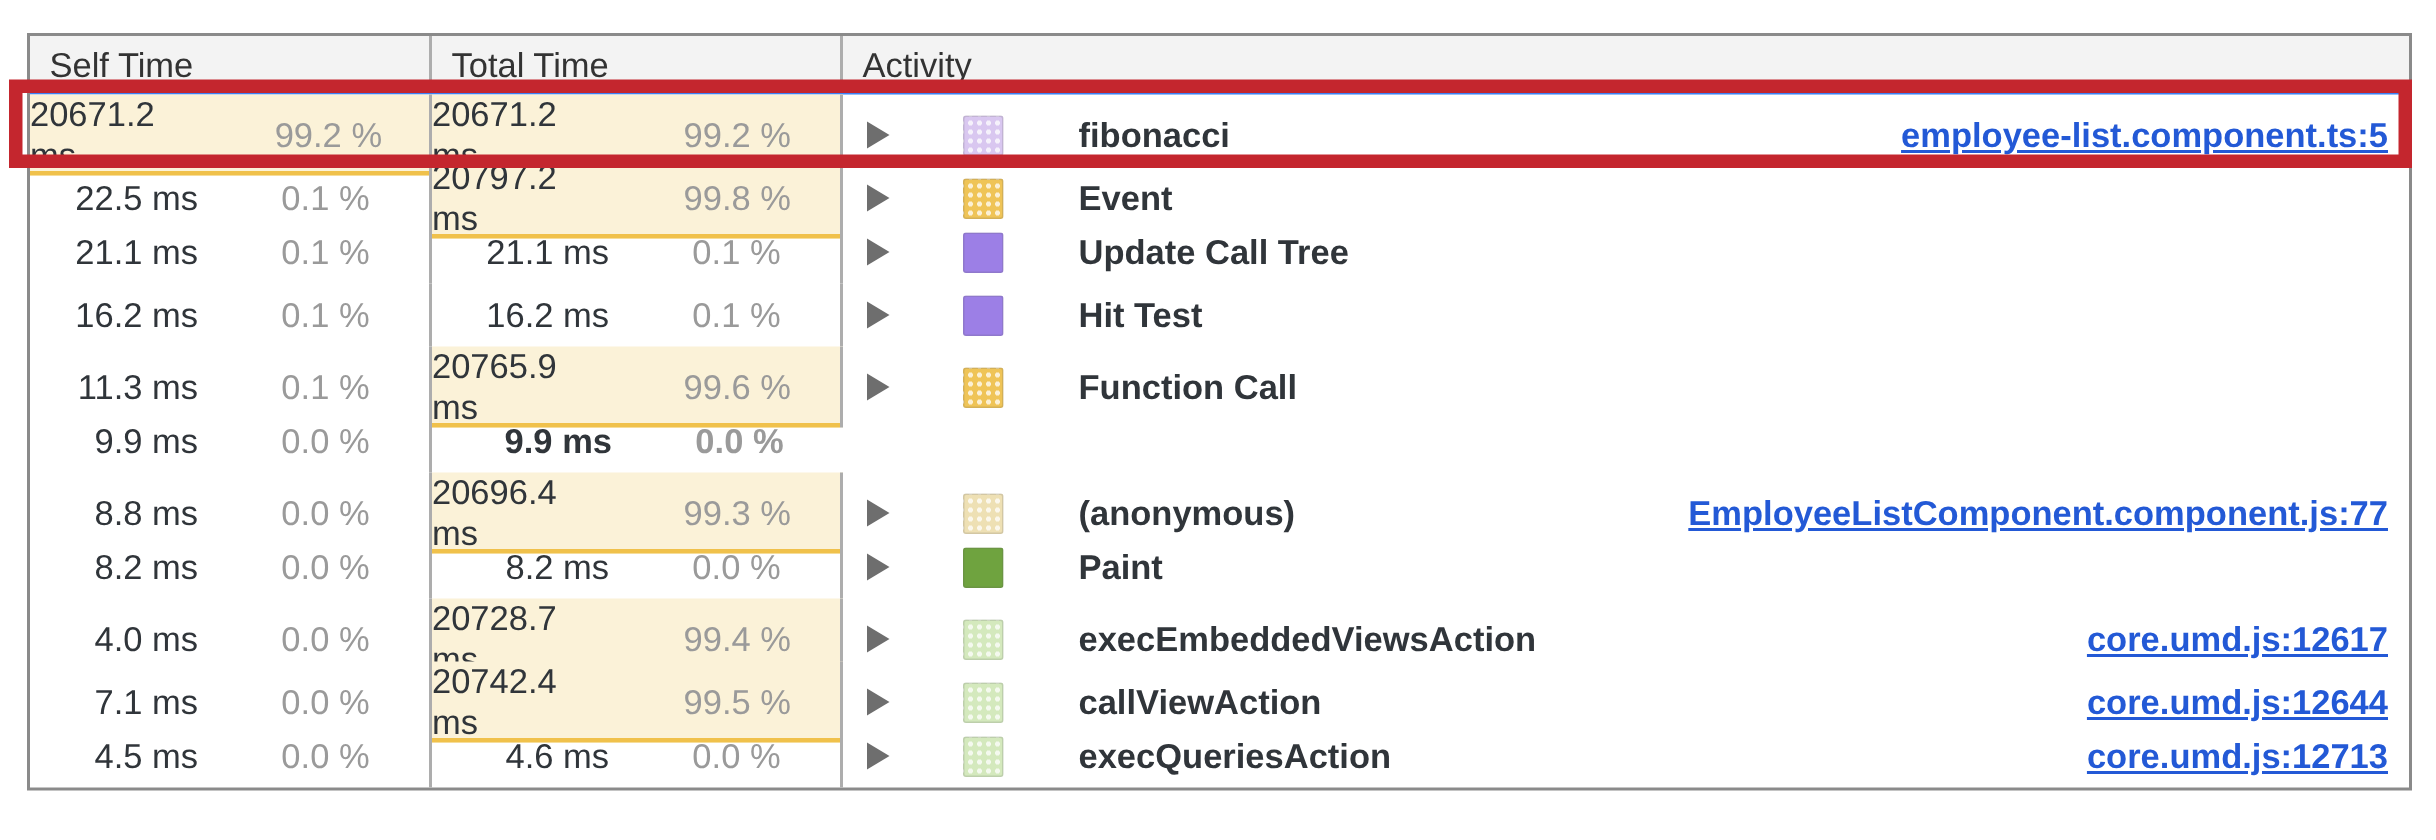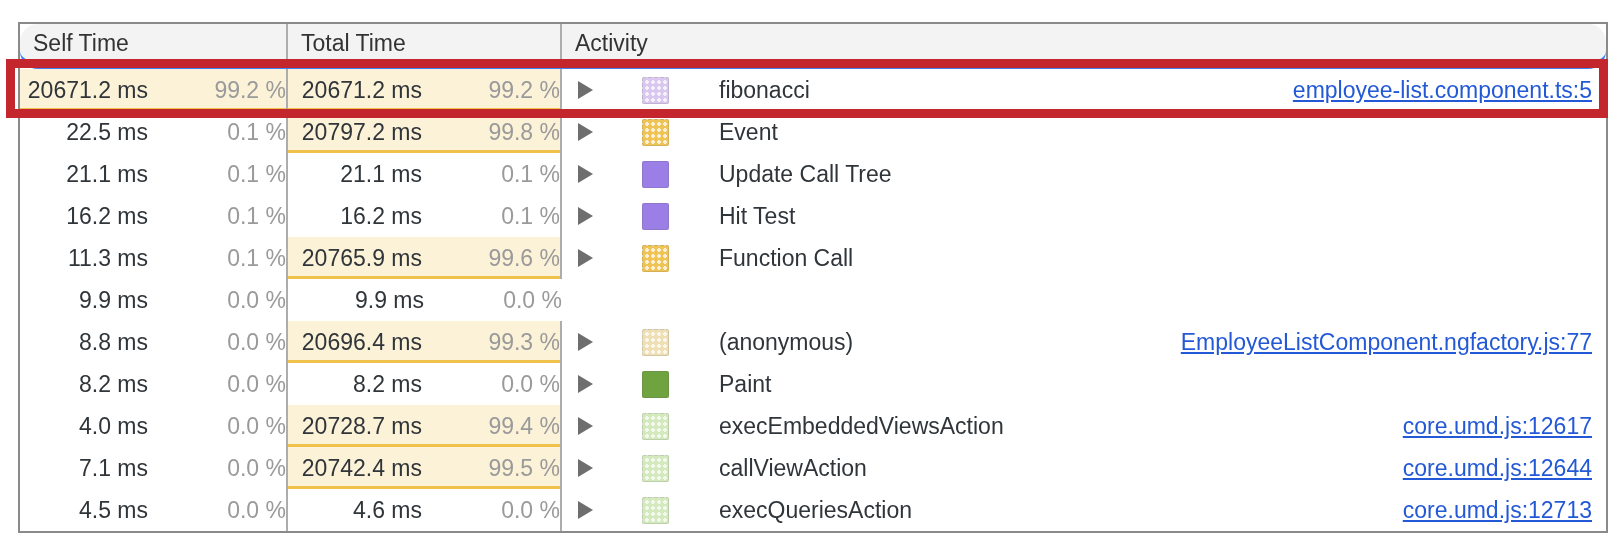--- a/index.html
+++ b/index.html
@@ -14,31 +14,31 @@
     --inner-border:#adadad;
   }
   html,body{margin:0;padding:0;background:#fff;width:1624px;height:560px;
     font-family:"Liberation Sans","DejaVu Sans",sans-serif;}
   .datagrid{
     position:absolute;left:18px;top:22px;width:1586px;
     border:2px solid var(--outer-border);
     background:#fff;font-size:23px;color:var(--txt);
   }
   .hdr,.row{display:grid;grid-template-columns:268px 274px 1fr;}
-  .hdr{height:38px;background:var(--hdr-bg);border-bottom:7px solid #3b82f6;border-radius:18px;}
+  .hdr{height:38px;background:var(--hdr-bg);border-bottom:1px solid #3b82f6;}
   .hdr .hcell{display:flex;align-items:center;padding-left:13px;
     border-right:2px solid var(--inner-border);color:#333;}
   .hdr .hcell:last-child{border-right:none;}
   .row{height:42px;}
   .cell{display:flex;align-items:center;border-right:2px solid var(--inner-border);
     position:relative;gap:32px;}
-  .cell:last-child{border-right:none;}
+  .cell:last-child{border-right:none;font-weight:bold;}
   .cell.time{justify-content:flex-end;}
   .cell.time .val{color:var(--txt);}
-  .cell.time .pct{width:106px;text-align:right;color:var(--pct);}
+  .cell.time .pct{width:106px;text-align:center;padding-right:16px;color:var(--pct);}
   .cell.time.hot{background:var(--hot-bg);box-shadow:inset 0 -3px 0 var(--hot-line);}
   .cell.activity{padding:0 14px 0 16px;}
   .tri{width:0;height:0;border-left:15px solid #6e6e6e;
     border-top:9px solid transparent;border-bottom:9px solid transparent;
     margin-right:17px;flex:none;cursor:pointer;}
   .icon{width:27px;height:27px;border-radius:2px;margin-right:18px;flex:none;
     border:1px solid rgba(90,90,90,0.18);box-sizing:border-box;}
   .icon.textured{
     background-image:radial-gradient(rgba(255,255,255,0.75) 1.6px, rgba(255,255,255,0) 1.7px);
     background-size:6px 6px;background-position:1px 1px;}
@@ -162,21 +162,21 @@
       <span class="pct">0.0 %</span>
     </div>
     <div class="cell time total hot">
       <span class="val">20696.4 ms</span>
       <span class="pct">99.3 %</span>
     </div>
     <div class="cell activity">
       <span class="tri"></span>
       <span class="icon textured" style="background-color: rgb(238, 224, 180);"></span>
       <span class="label">(anonymous)</span>
-      <a class="link" href="#">EmployeeListComponent.ngfactory.js:77</a>
+      <a class="link" href="#">EmployeeListComponent.component.js:77</a>
     </div>
   </div>
 
   <div class="row">
     <div class="cell time self">
       <span class="val">8.2 ms</span>
       <span class="pct">0.0 %</span>
     </div>
     <div class="cell time total">
       <span class="val">8.2 ms</span>

